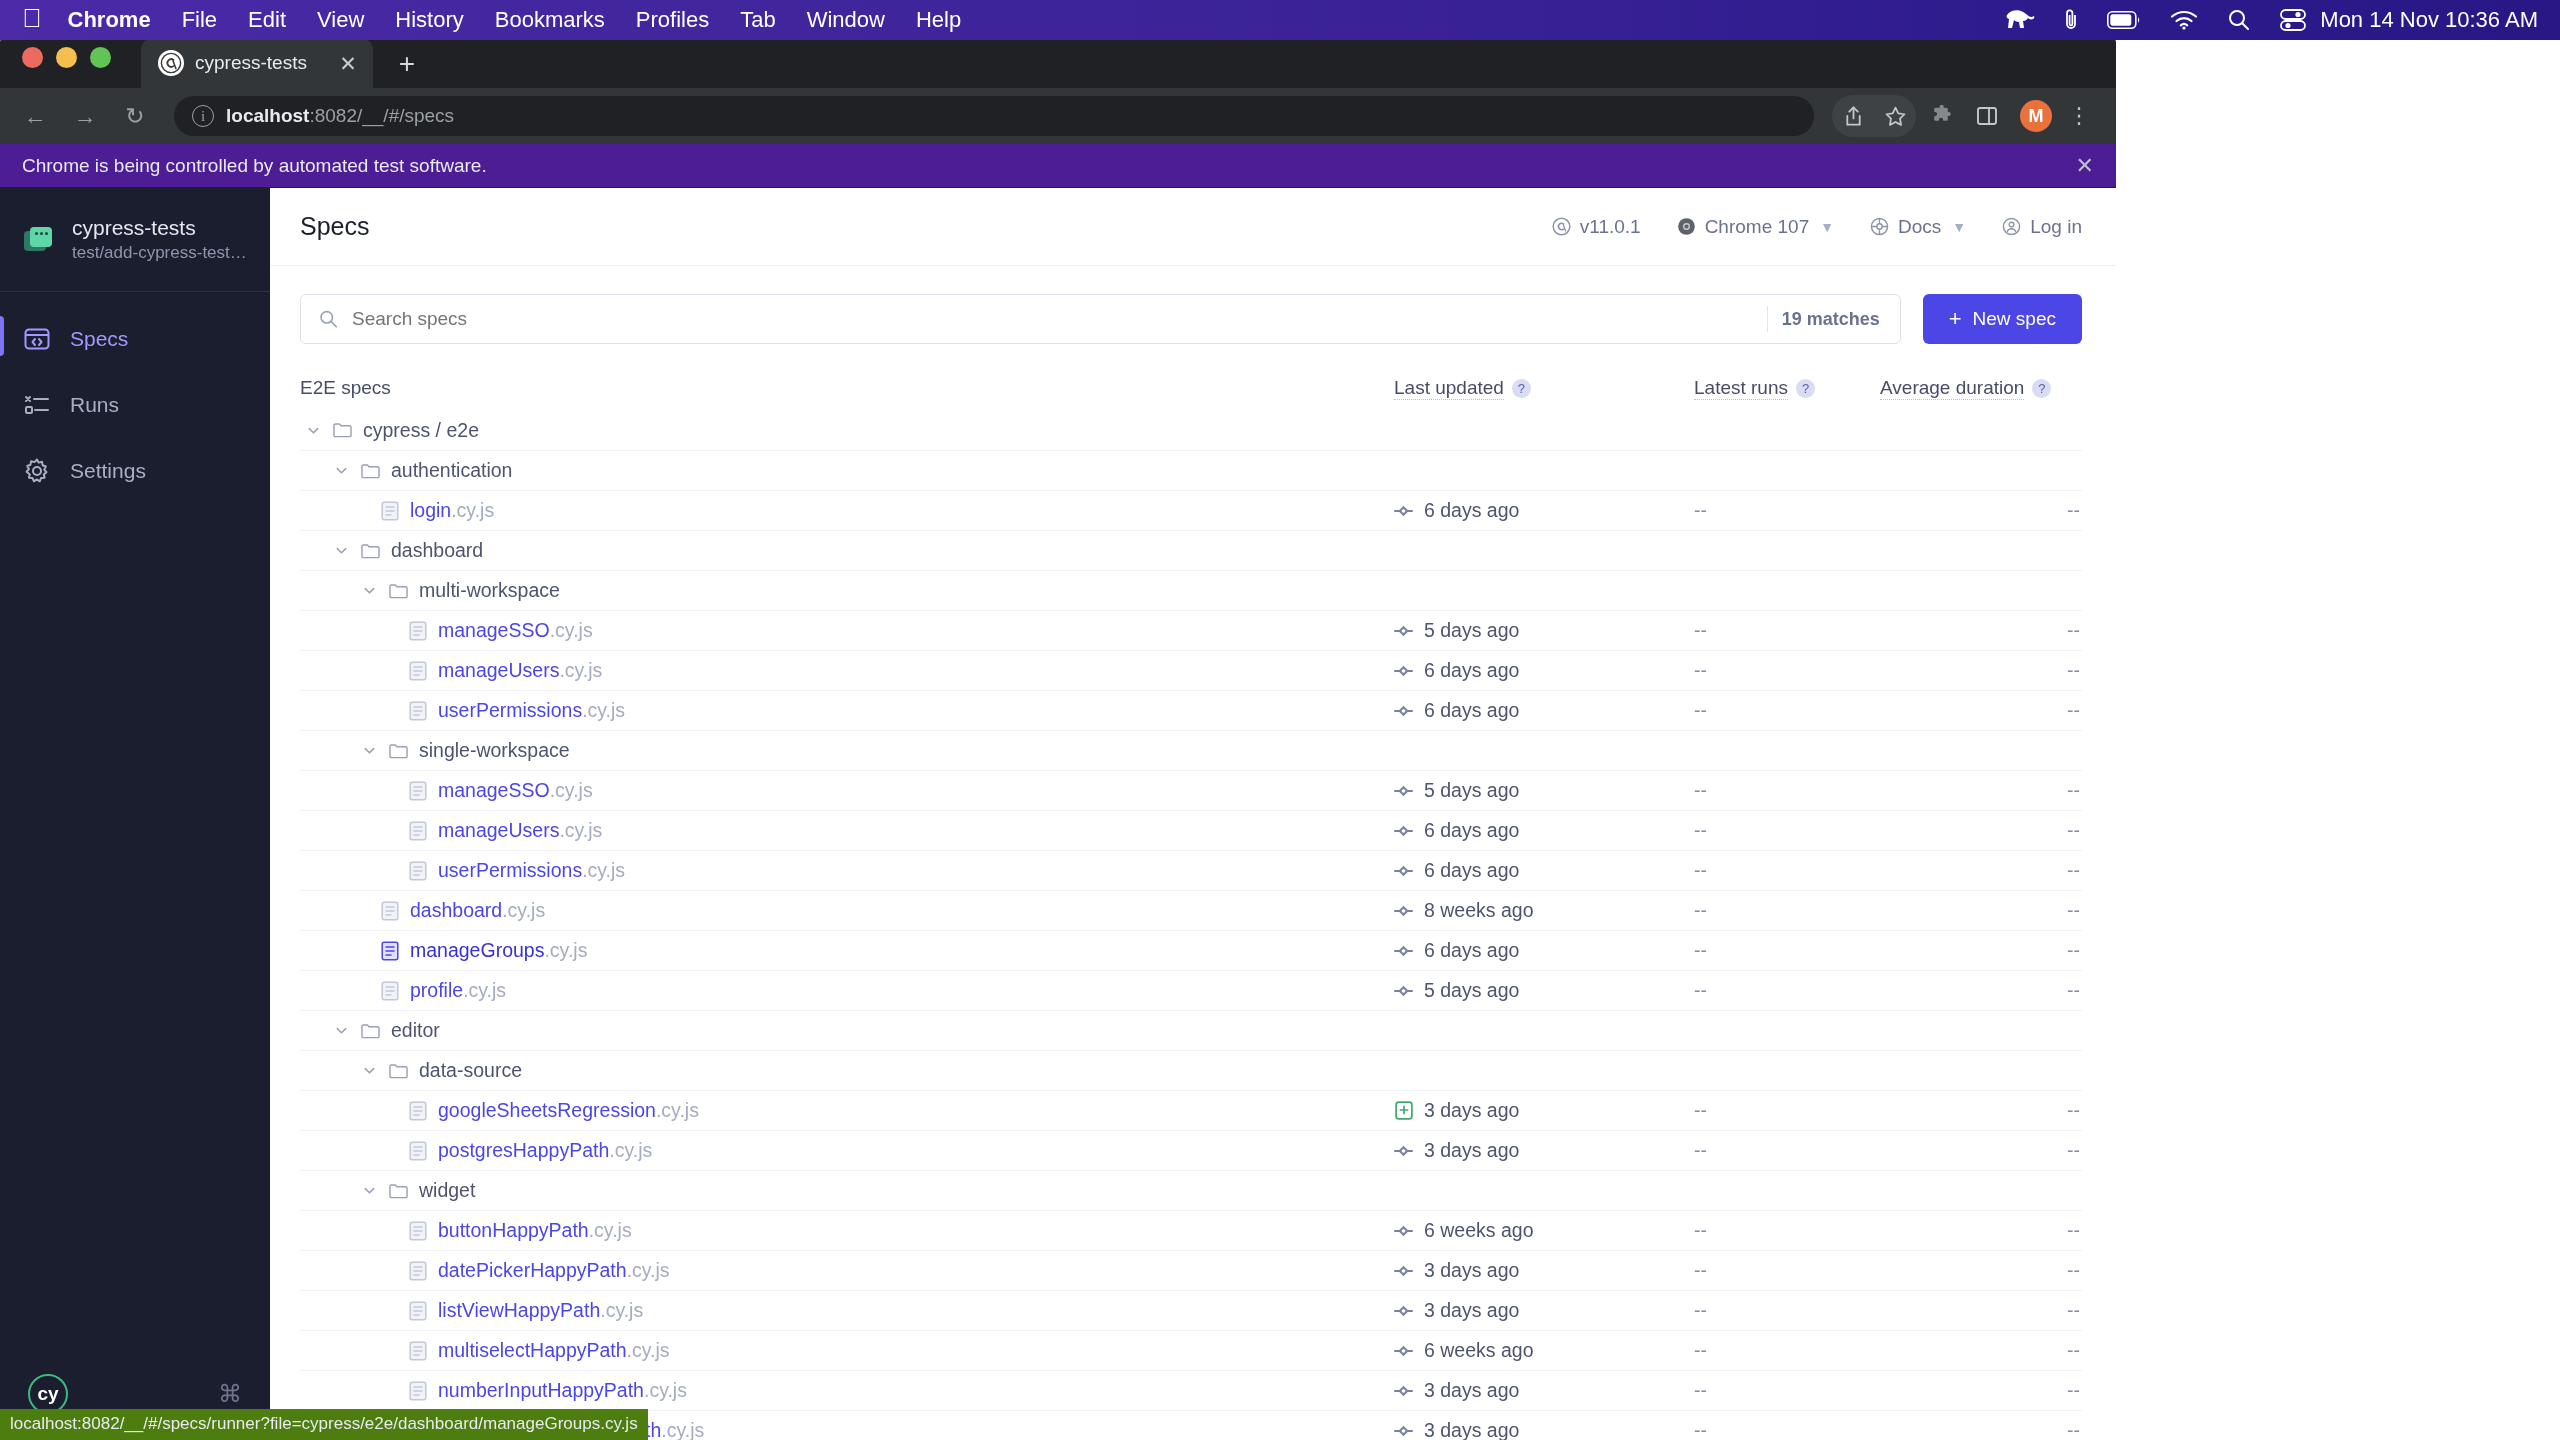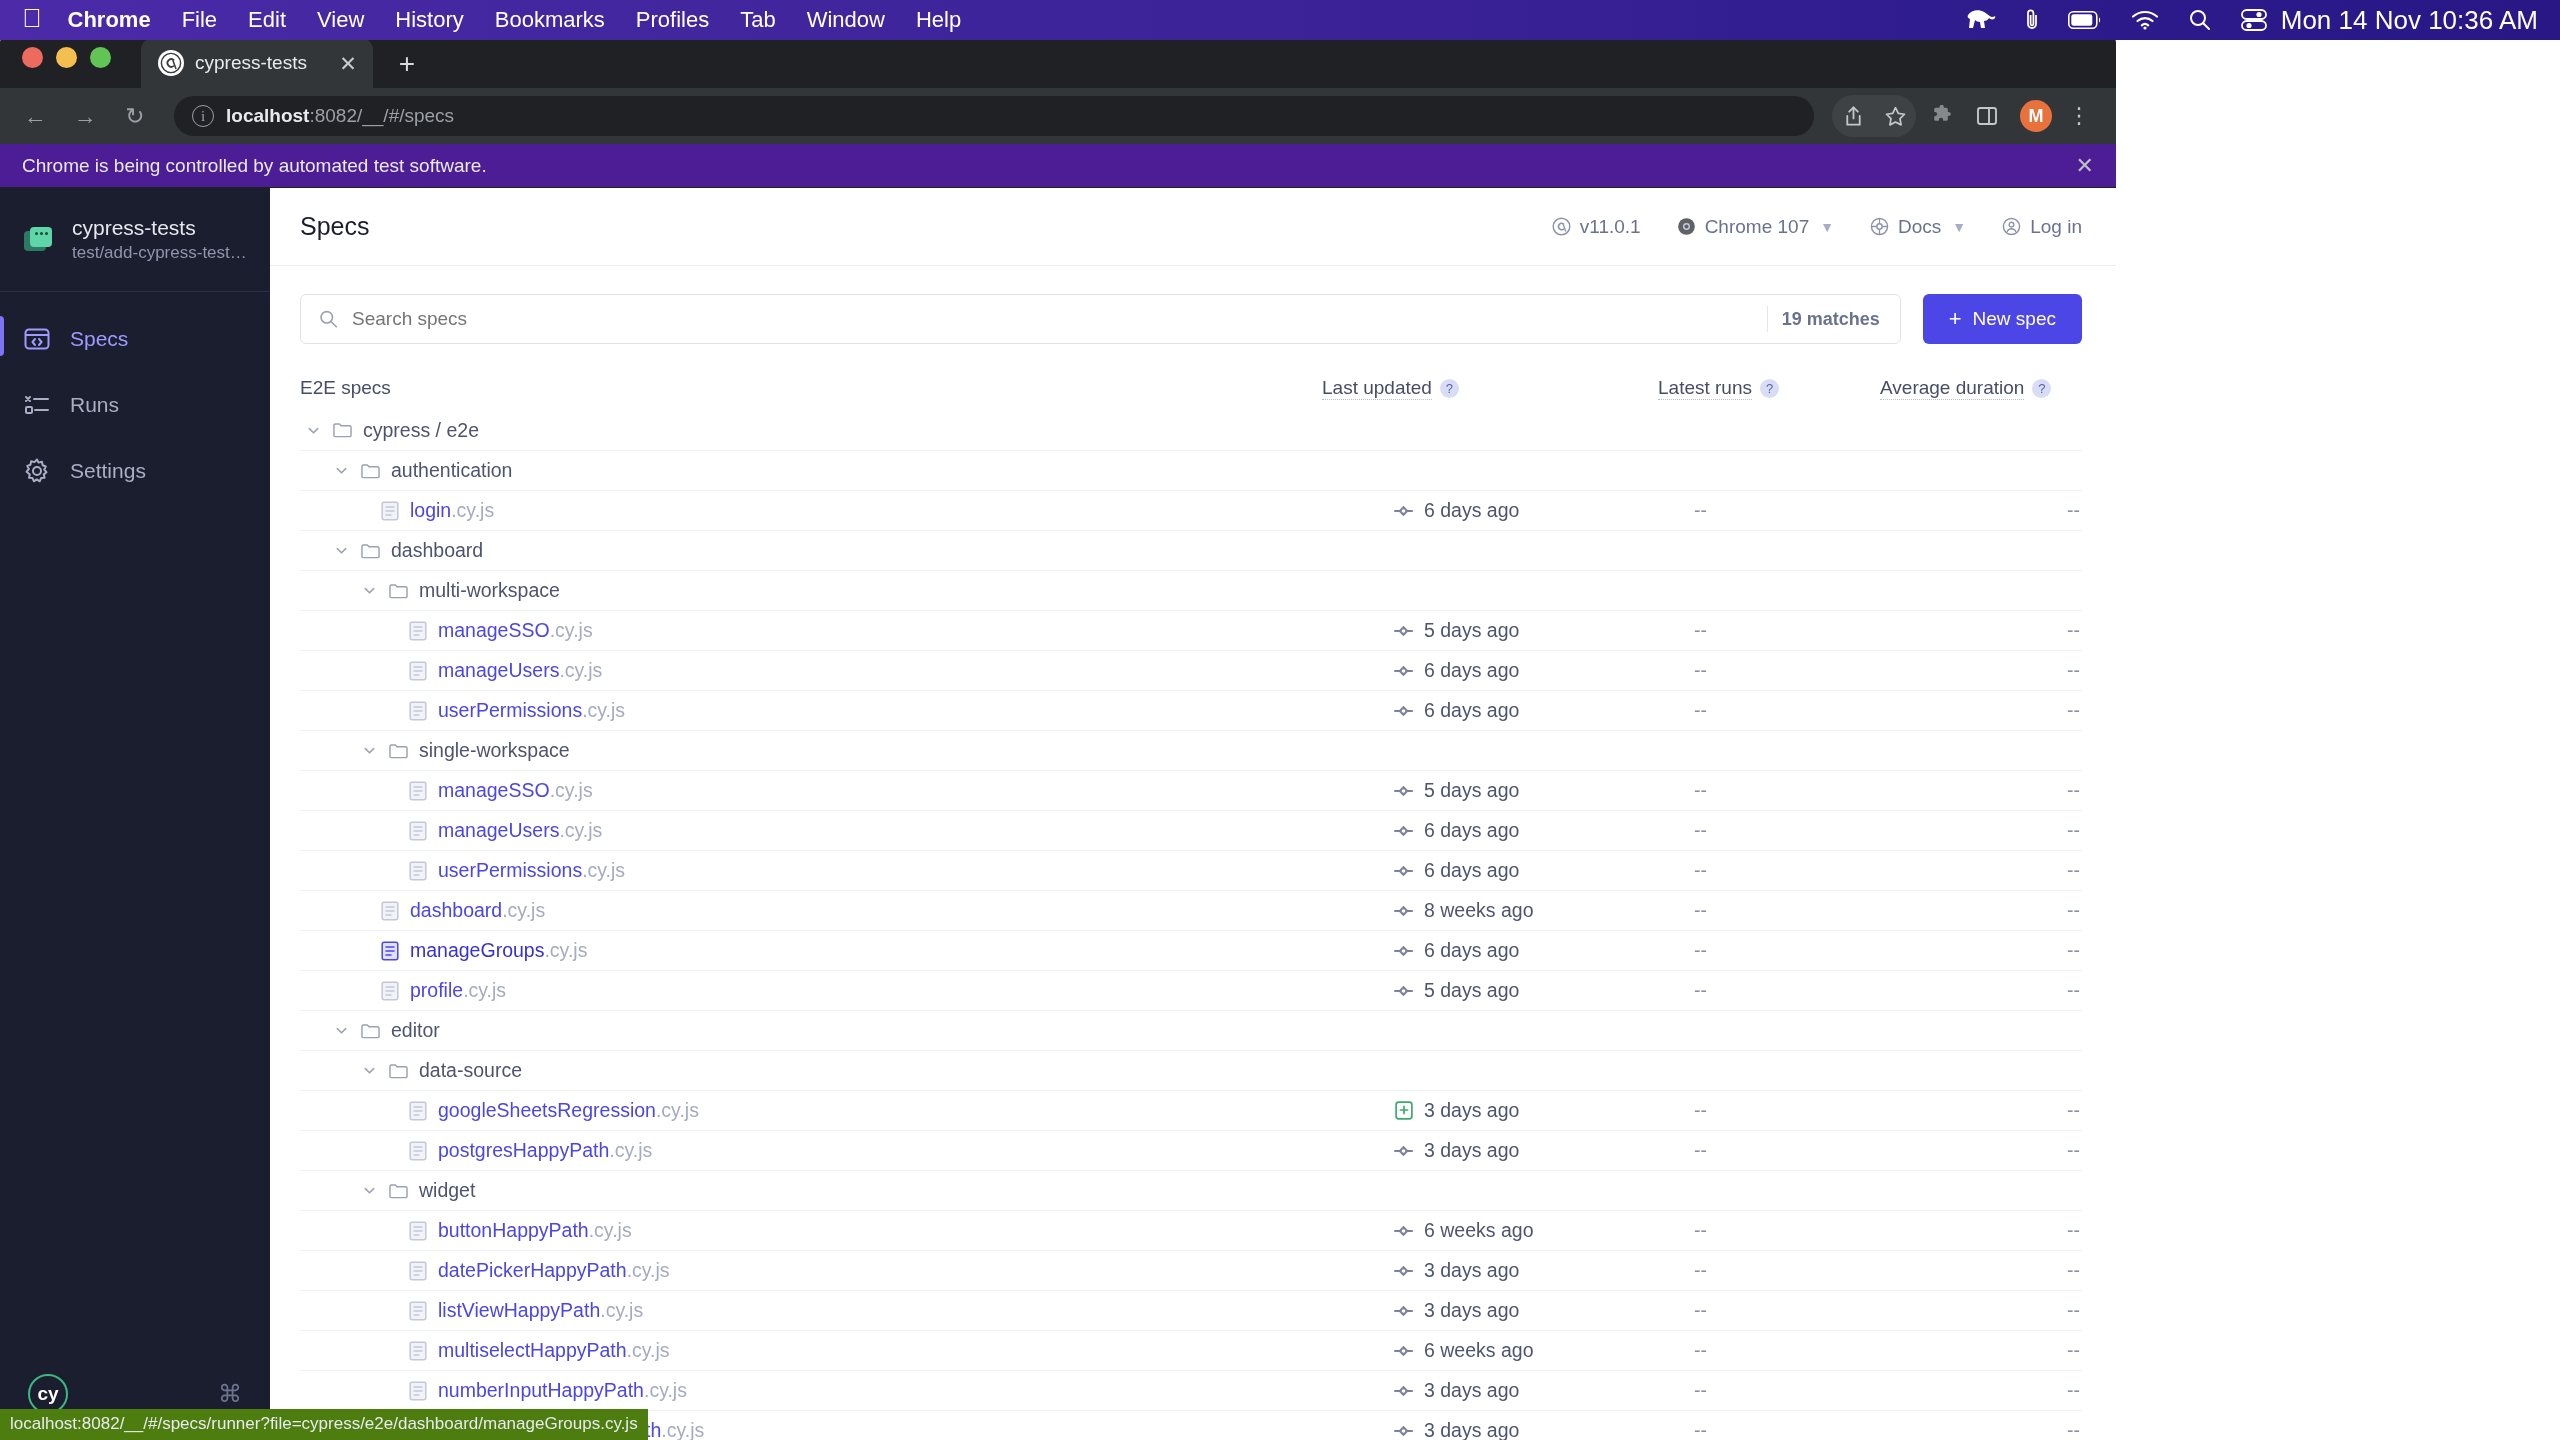--- a/index.html
+++ b/index.html
@@ -20,21 +20,21 @@
     font-size: 22px;
     padding: 0 22px;
     z-index: 50;
   }
   .mac-menubar .apple { font-size: 26px; line-height: 1; margin-right: 26px; position: relative; top:-2px;}
   .mac-menubar .mi { margin-right: 31px; white-space: nowrap; }
   .mac-menubar .mi.bold { font-weight: bold; }
   .mac-menubar .spacer { flex: 1; }
   .mac-menubar .status-icons { display: flex; align-items: center; gap: 29px; }
   .mac-menubar .status-icons .si { display:flex; align-items:center; }
-  .mac-menubar .clock { margin-left: 14px; white-space: nowrap; font-size: 26px;}
+  .mac-menubar .clock { margin-left: 14px; white-space: nowrap; font-size: 22px;}
 
   
   .chrome-window {
     position: absolute; top: 32px; left: 0;
     width: 2116px; height: 1408px;
     background: #323639;
     border-radius: 12px 12px 0 0;
     overflow: hidden;
   }
 
@@ -210,21 +210,21 @@
   .new-spec-btn {
     height: 50px; background:#4b46e5; color:#fff; border-radius:6px;
     display:flex; align-items:center; gap:11px;
     padding: 0 26px; font-size:19px; white-space:nowrap;
   }
 
   
   .table { padding: 0 34px 0 30px; flex:1; overflow:hidden; }
   .thead {
     display:flex; align-items:center;
-    height: 44px; color:#474d68; font-size:19px;gap:36px;
+    height: 44px; color:#474d68; font-size:19px;
   }
   .thead .t-spec { flex:1; }
   .col-upd { width: 300px; display:flex; align-items:center; gap:8px; }
   .col-runs { width: 186px; display:flex; align-items:center; gap:8px; justify-content:flex-start;}
   .col-dur { width: 202px; display:flex; align-items:center; gap:8px; justify-content:flex-start;}
   .help-dot {
     width: 19px; height:19px; border-radius:50%;
     background:#d9dcf5; color:#5b60a8; font-size:13px;
     display:inline-flex;align-items:center;justify-content:center;
   }

